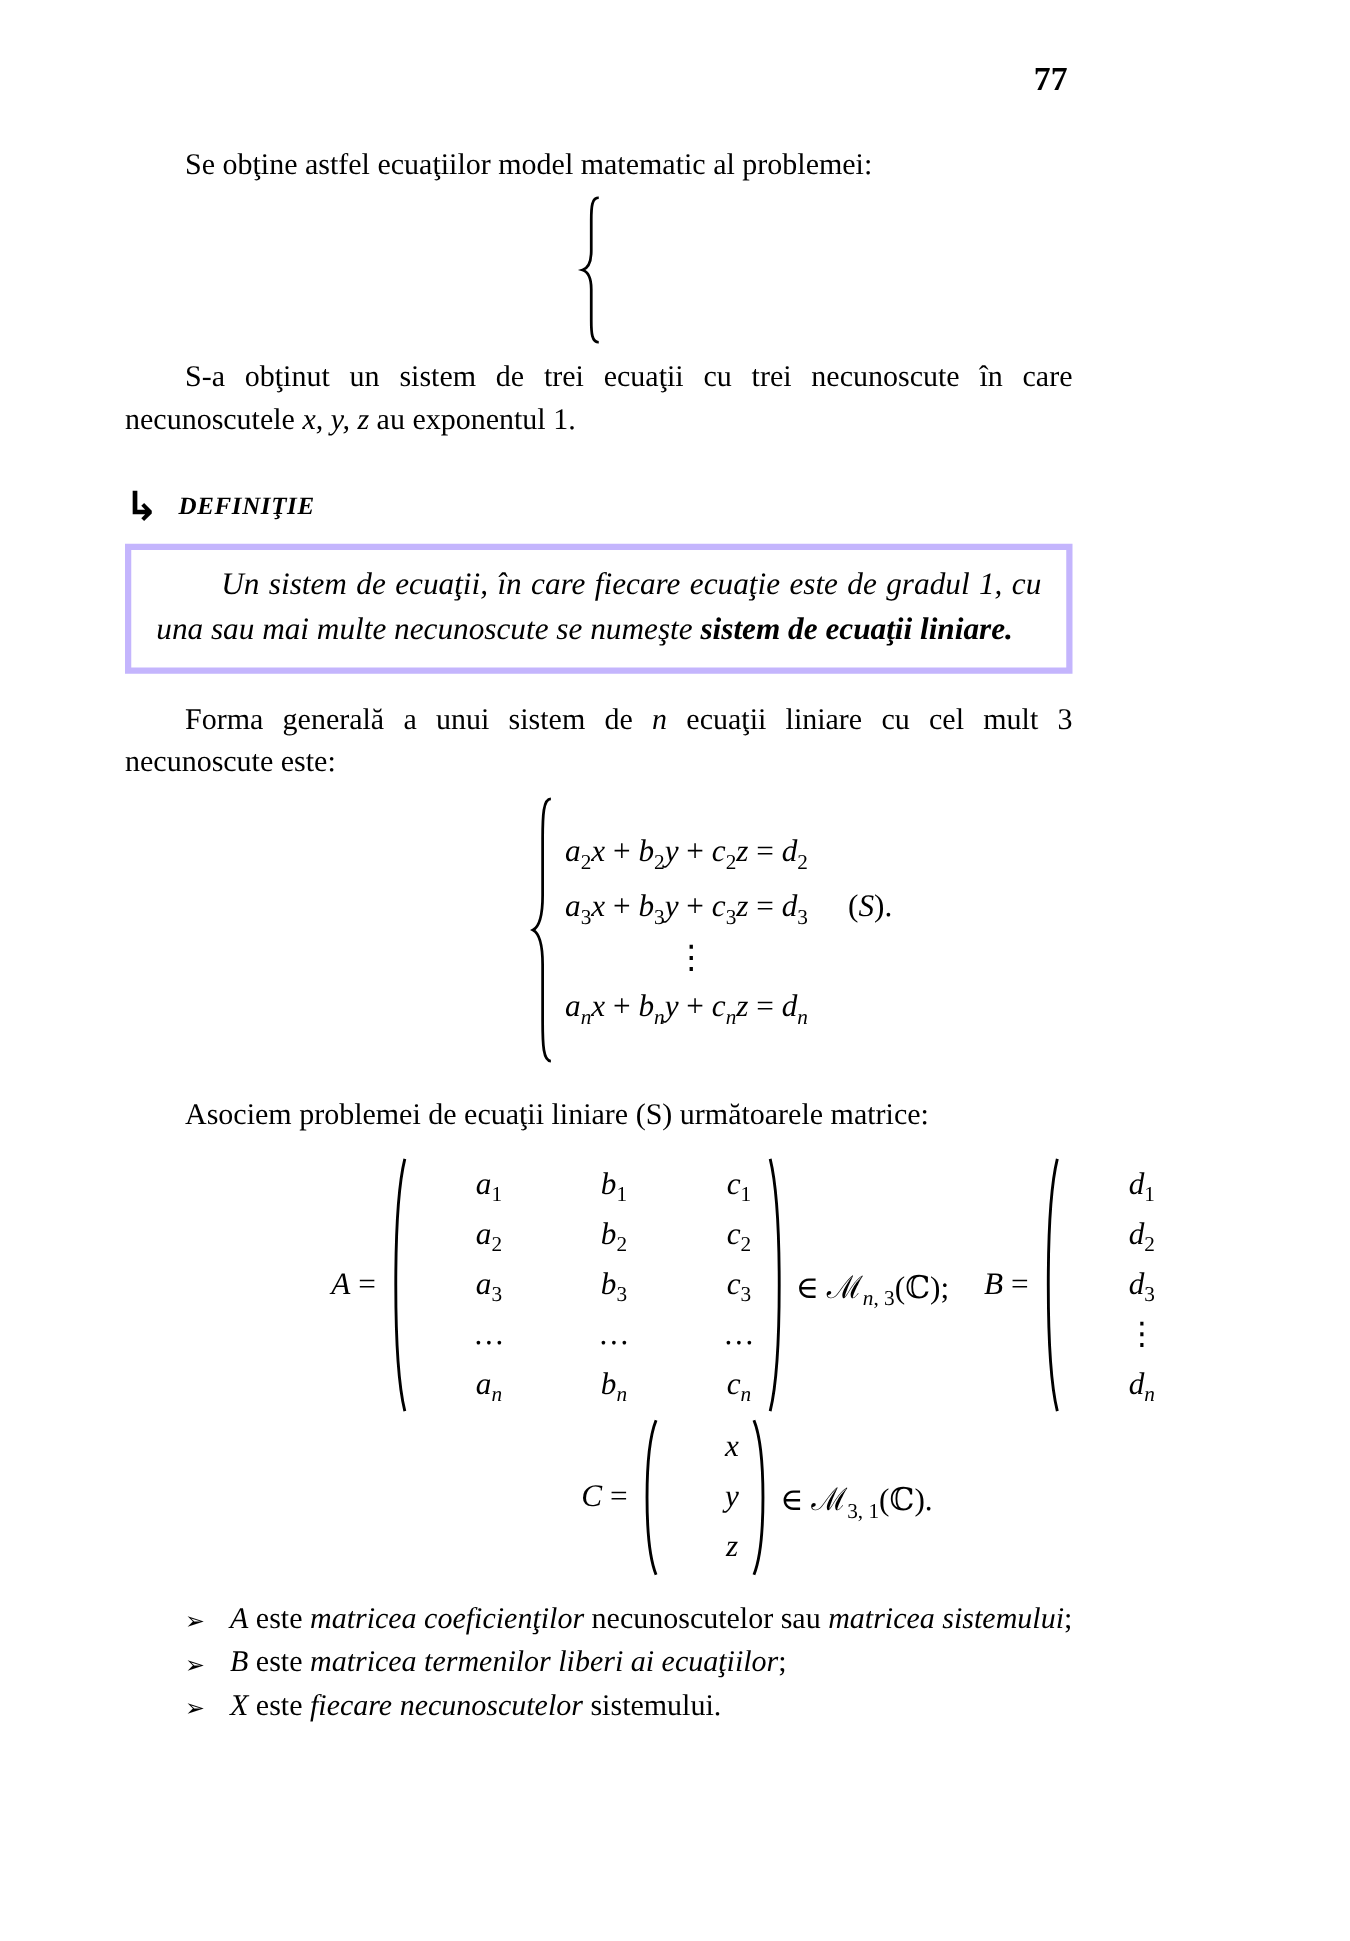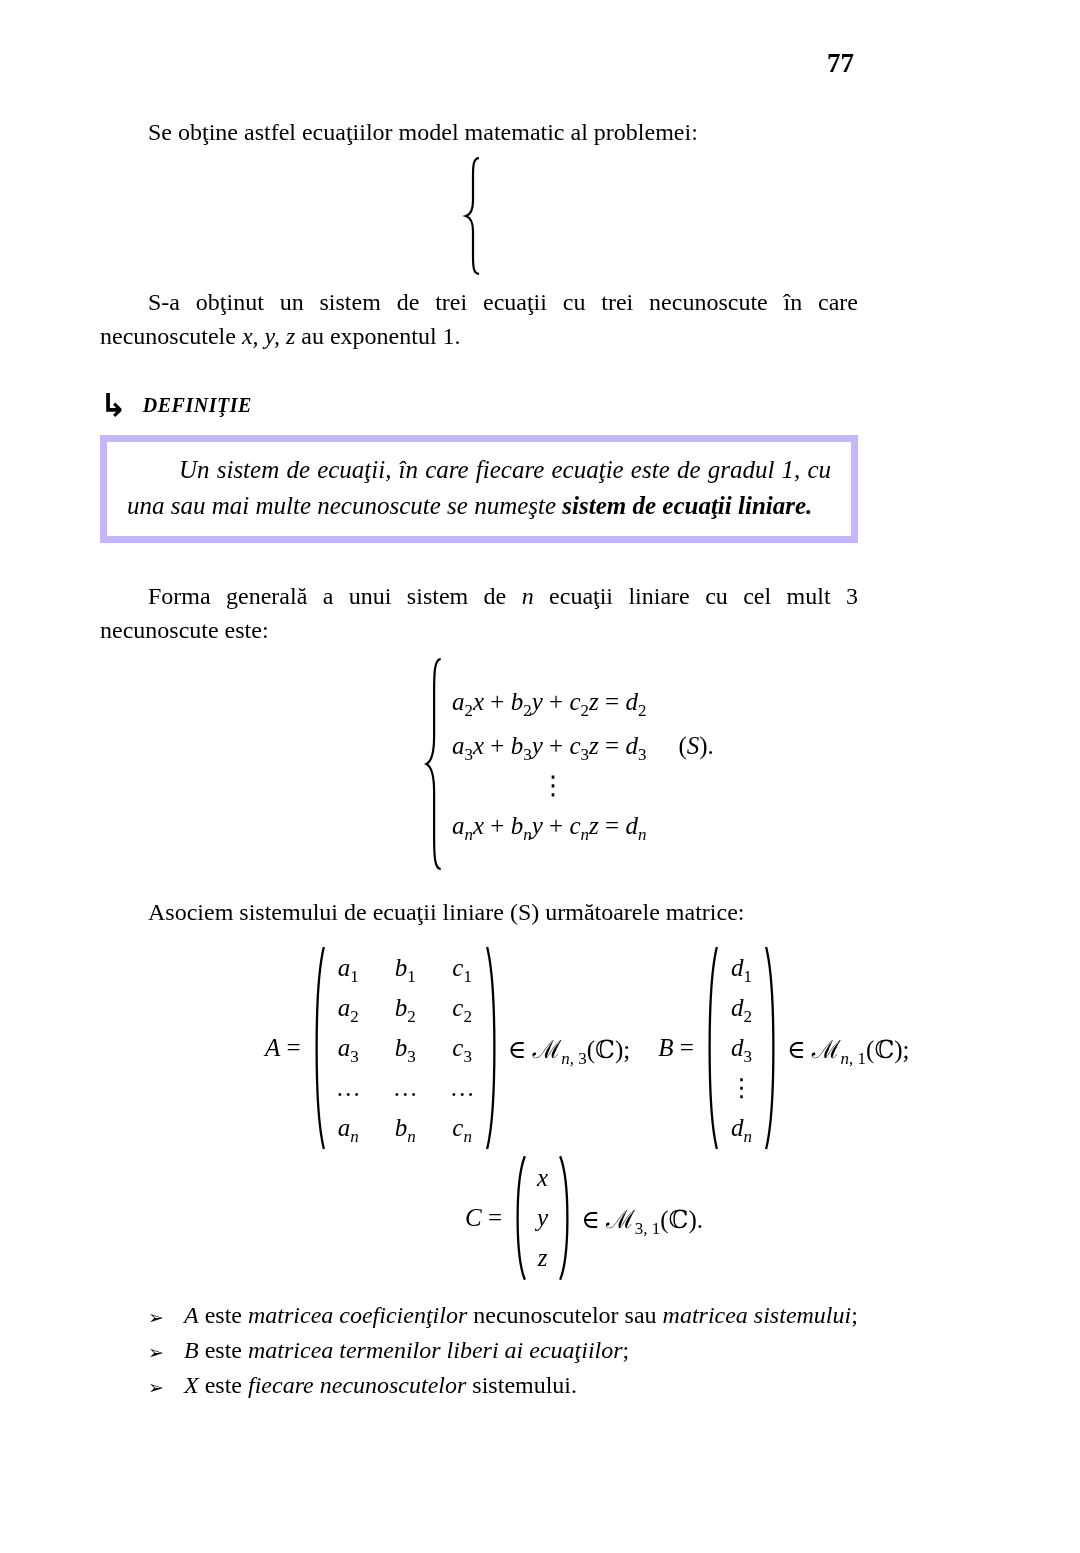--- a/index.html
+++ b/index.html
@@ -31,44 +31,44 @@
   .math-line { font-size:25px; white-space:nowrap; }
 
   .sys1 { margin:8px 0 10px 362px; }
   .sys1 .brace { height:118px; }
   .sys1 .math-line { line-height:38px; }
 
   .def-heading { margin-top:36px; display:flex; align-items:center; gap:16px; }
   .def-icon { font-family:"DejaVu Sans","Liberation Sans",sans-serif; font-size:32px; font-weight:bold; line-height:1; }
   .def-title { font-size:20px; font-weight:bold; font-style:italic; letter-spacing:0.5px; }
 
-  .def-box { margin-top:14px; border:7px solid #c4b5fd; padding:10px 20px 12px 20px; }
+  .def-box { margin-top:14px; border:5px solid #c4b5fd; padding:10px 20px 12px 20px; }
   .def-text { font-style:italic; font-size:25px; line-height:36px; text-indent:52px; text-align:justify; }
 
-  .gf-intro { margin-top:36px; }
+  .gf-intro { margin-top:20px; }
 
   .sysS { margin:10px 0 6px 322px; }
   .sysS .brace { height:214px; width:22px; }
   .sysS .math-line { line-height:44px; }
   .sysS .sys-dots { line-height:36px; padding-left:88px; font-size:26px; }
   .sys-label { margin-left:32px; }
 
   .m-intro { margin-top:24px; }
 
   .matrix-row { display:flex; align-items:center; margin-top:16px; font-size:25px; }
   .row-ab { margin-left:165px; }
   .row-c { margin-left:365px; margin-top:4px; }
   .mlhs { margin-right:10px; white-space:nowrap; }
   .mlhs-b { margin-left:28px; }
   .matrix { display:flex; align-items:stretch; }
   .paren { width:15px; flex:0 0 auto; }
   .mgrid { display:grid; justify-items:center; align-content:center; column-gap:32px; row-gap:6px; padding:6px 10px; }
   .cols3 { grid-template-columns:repeat(3,auto); }
   .cols1 { grid-template-columns:auto; }
-  .mcell { line-height:34px; }
+  .mcell { line-height:34px;margin-left:43px; }
   .membership { margin-left:8px; white-space:nowrap; }
 
   .bullets { margin-top:18px; list-style:none; }
   .bullet { display:flex; margin-left:48px; line-height:33px; font-size:24px; }
   .bmark { width:36px; flex:0 0 auto; font-family:"DejaVu Sans","Liberation Sans",sans-serif; font-size:19px; padding-top:2px; }
 
   .closing { margin-top:18px; }
 </style>
 </head>
 <body>
@@ -103,21 +103,21 @@
       <path d="M17 1 C11.5 1 11 7 11 16 L11 37 C11 45 8.5 48.8 4 50 C8.5 51.2 11 55 11 63 L11 84 C11 93 11.5 99 17 99" fill="none" stroke="#000" stroke-width="2.2" vector-effect="non-scaling-stroke"></path>
     </svg>
     <div class="sys-lines">
       <div class="math-line"><i>a</i><sub>2</sub><i>x</i> + <i>b</i><sub>2</sub><i>y</i> + <i>c</i><sub>2</sub><i>z</i> = <i>d</i><sub>2</sub></div>
       <div class="math-line"><span><i>a</i><sub>3</sub><i>x</i> + <i>b</i><sub>3</sub><i>y</i> + <i>c</i><sub>3</sub><i>z</i> = <i>d</i><sub>3</sub></span><span class="sys-label">(<i>S</i>).</span></div>
       <div class="math-line sys-dots">⋮</div>
       <div class="math-line"><i>a</i><sub><i>n</i></sub><i>x</i> + <i>b</i><sub><i>n</i></sub><i>y</i> + <i>c</i><sub><i>n</i></sub><i>z</i> = <i>d</i><sub><i>n</i></sub></div>
     </div>
   </div>
 
-  <p class="para indent m-intro">Asociem sistemului de ecuaţii liniare (S) următoarele matrice:</p>
+  <p class="para indent m-intro">Asociem problemei de ecuaţii liniare (S) următoarele matrice:</p>
 
   <div class="matrix-row row-ab">
     <span class="mlhs"><i>A</i> =</span>
     <div class="matrix">
       <svg class="paren" viewBox="0 0 14 100" preserveAspectRatio="none">
           <path d="M12 1 C3 20 3 80 12 99" fill="none" stroke="#000" stroke-width="2.3" vector-effect="non-scaling-stroke"></path>
         </svg>
       <div class="mgrid cols3">
         <span class="mcell"><i>a</i><sub>1</sub></span>
         <span class="mcell"><i>b</i><sub>1</sub></span>

